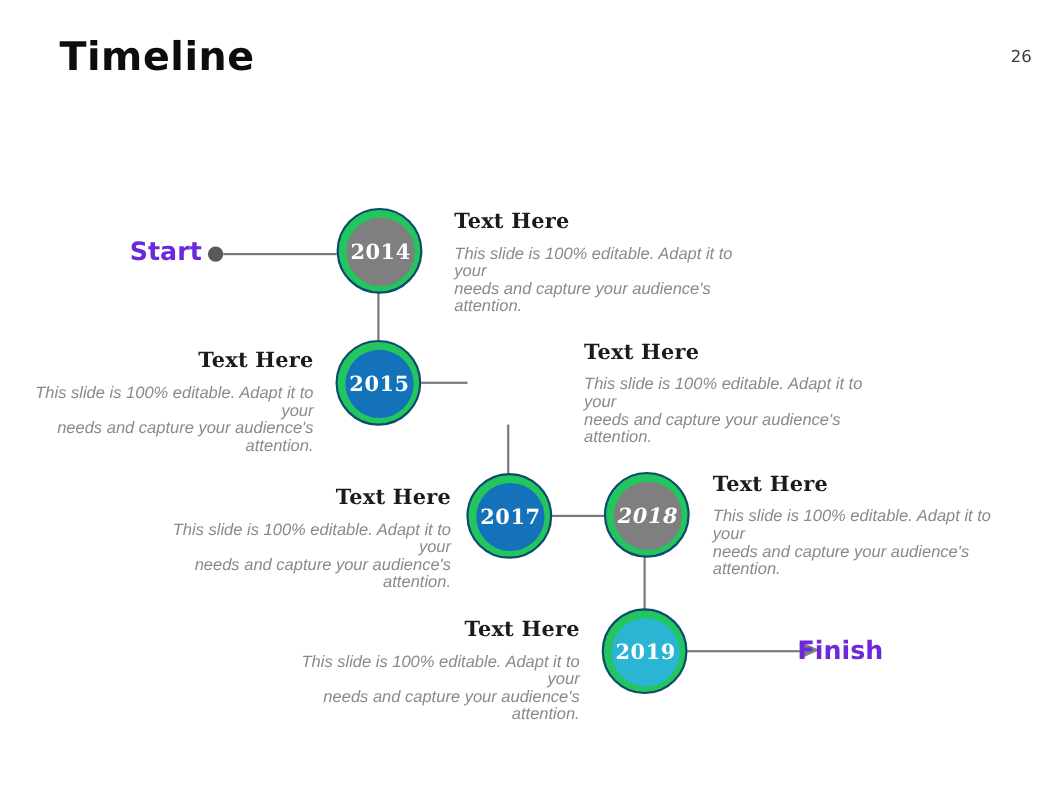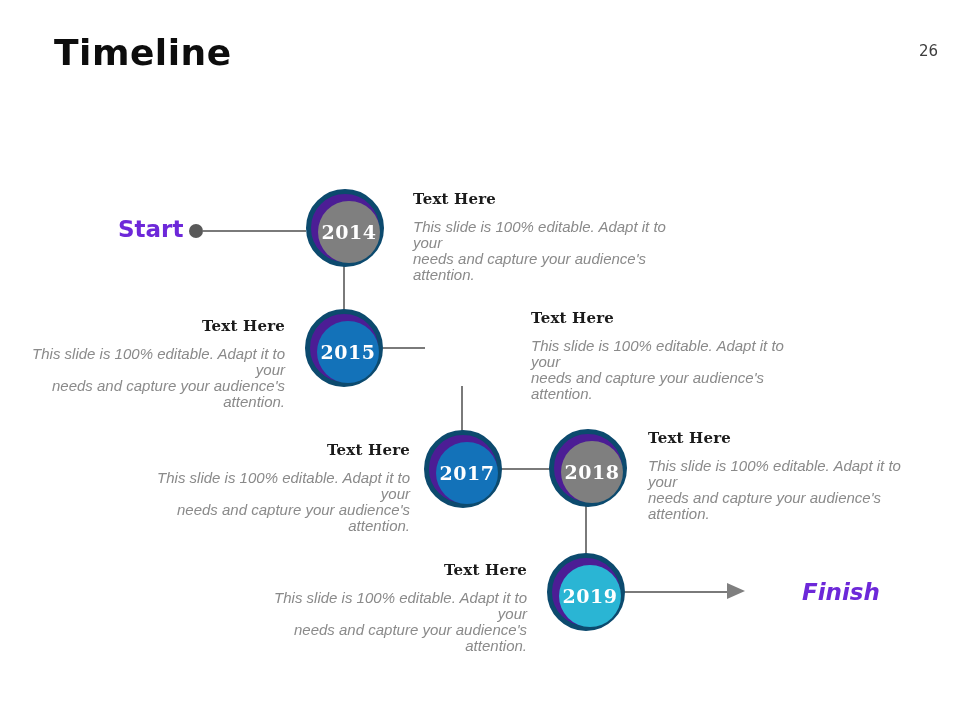--- a/index.html
+++ b/index.html
@@ -13,41 +13,41 @@
     font-size: 36px; font-weight: 700; color: #0d0d0d; letter-spacing: 0.5px;
   }
   .page-number {
     position: absolute; right: 22px; top: 42px;
     font-size: 15px; color: #3d3d3d;
   }
   .endpoint-label {
     position: absolute; font-size: 23px; font-weight: 700; color: #6d28d9; text-align: right;
   }
   #start-label { left: 118px; top: 216px; }
-  #finish-label { left: 802px; top: 579px; font-style: italic; }
+  #finish-label { left: 725px; top: 579px; }
   .start-dot {
     position: absolute; left: 189px; top: 224px; width: 14px; height: 14px;
     border-radius: 50%; background: #595959;
   }
   .conn { position: absolute; background: #7a7a7a; }
   #c-start { left: 203px; top: 230px; width: 103px; height: 2px; }
   #c-v1 { left: 343px; top: 266px; width: 2px; height: 44px; }
   #c-h1 { left: 383px; top: 347px; width: 42px; height: 2px; }
   #c-v2 { left: 461px; top: 386px; width: 2px; height: 45px; }
   #c-h2 { left: 501px; top: 468px; width: 49px; height: 2px; }
   #c-v3 { left: 585px; top: 506px; width: 2px; height: 48px; }
   #c-h3 { left: 624px; top: 591px; width: 104px; height: 2px; }
   .arrow-head {
     position: absolute; left: 727px; top: 583px; width: 0; height: 0;
     border-top: 8px solid transparent; border-bottom: 8px solid transparent;
     border-left: 18px solid #7f7f7f;
   }
   .ring {
     position: absolute; width: 78px; height: 78px; box-sizing: border-box;
-    border: 5px solid #0c4a6e; border-radius: 50%; background: #4c1d95;
+    border: 2px solid #0c4a6e; border-radius: 50%; background: #22c55e;
   }
   #ring-1 { left: 306px; top: 189px; }
   #ring-2 { left: 305px; top: 309px; }
   #ring-3 { left: 424px; top: 309px; }
   #ring-4 { left: 424px; top: 430px; }
   #ring-5 { left: 549px; top: 429px; }
   #ring-6 { left: 547px; top: 553px; }
   .disc {
     position: absolute; left: 7px; top: 7px; width: 62px; height: 62px;
     border-radius: 50%; background: #7f7f7f;
@@ -60,21 +60,21 @@
   .tblock { position: absolute; width: 280px; }
   .tblock.align-right { text-align: right; }
   .tblock.align-left { text-align: left; }
   #tb-1 { left: 413px; top: 190px; }
   #tb-2 { left: 5px;   top: 317px; }
   #tb-3 { left: 531px; top: 309px; width: 285px; }
   #tb-4 { left: 130px; top: 441px; }
   #tb-5 { left: 648px; top: 429px; }
   #tb-6 { left: 247px; top: 561px; }
   .tb-heading {
-    font-family: "DejaVu Serif", serif; font-size: 15px; font-weight: 700;
+    font-family: "DejaVu Serif", serif; font-size: 19px; font-weight: 700;
     color: #1b1b1b; margin-bottom: 11px; letter-spacing: 0.2px;
   }
   .tb-body {
     font-family: "Liberation Sans", sans-serif; font-style: italic;
     font-size: 15px; color: #8a8a8a; line-height: 16px;
   }
 </style>
 </head>
 <body>
 
@@ -105,21 +105,21 @@
     <div class="disc" style="background: rgb(19, 114, 185);">
       <span class="year">2015</span>
     </div>
   </div>
   <div class="ring" id="ring-4">
     <div class="disc" style="background: rgb(19, 114, 185); justify-content: center;">
       <span class="year">2017</span>
     </div>
   </div>
   <div class="ring" id="ring-5">
-    <div class="disc" style="background: rgb(127, 127, 127);">
+    <div class="disc" style="background: rgb(127, 127, 127); font-style: italic;">
       <span class="year">2018</span>
     </div>
   </div>
   <div class="ring" id="ring-6">
     <div class="disc" style="background: rgb(42, 181, 212);">
       <span class="year">2019</span>
     </div>
   </div>
 
   <div class="tblock align-left" id="tb-1">

